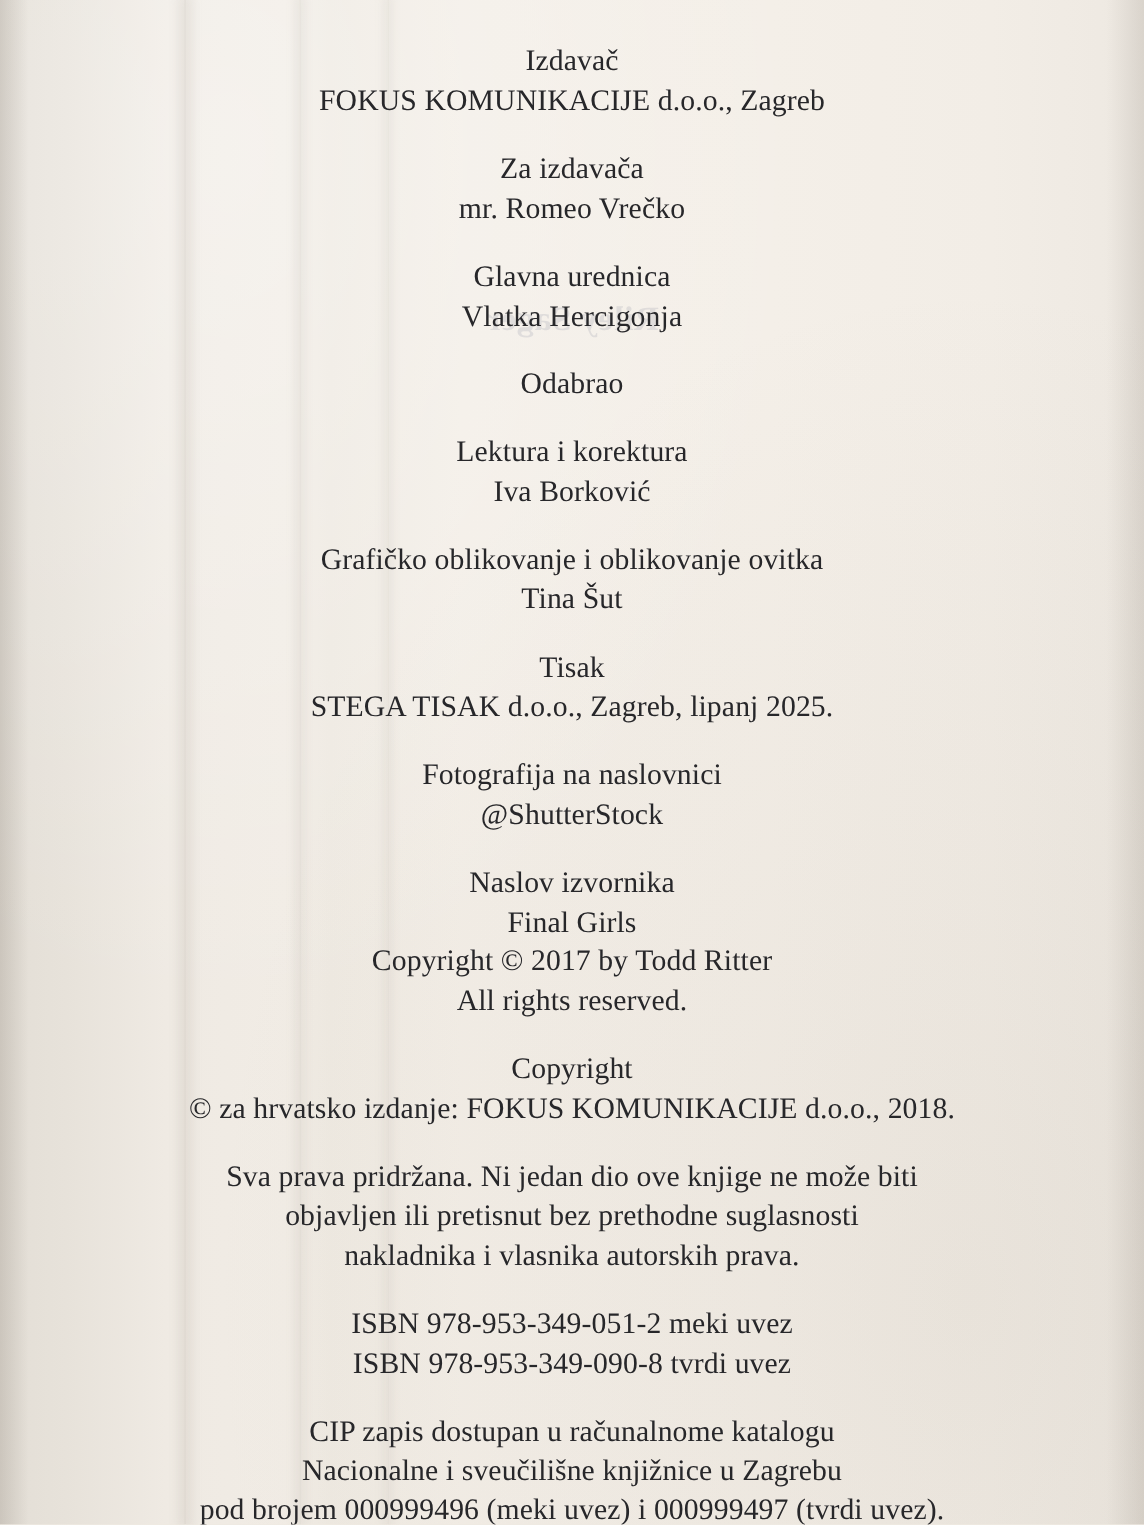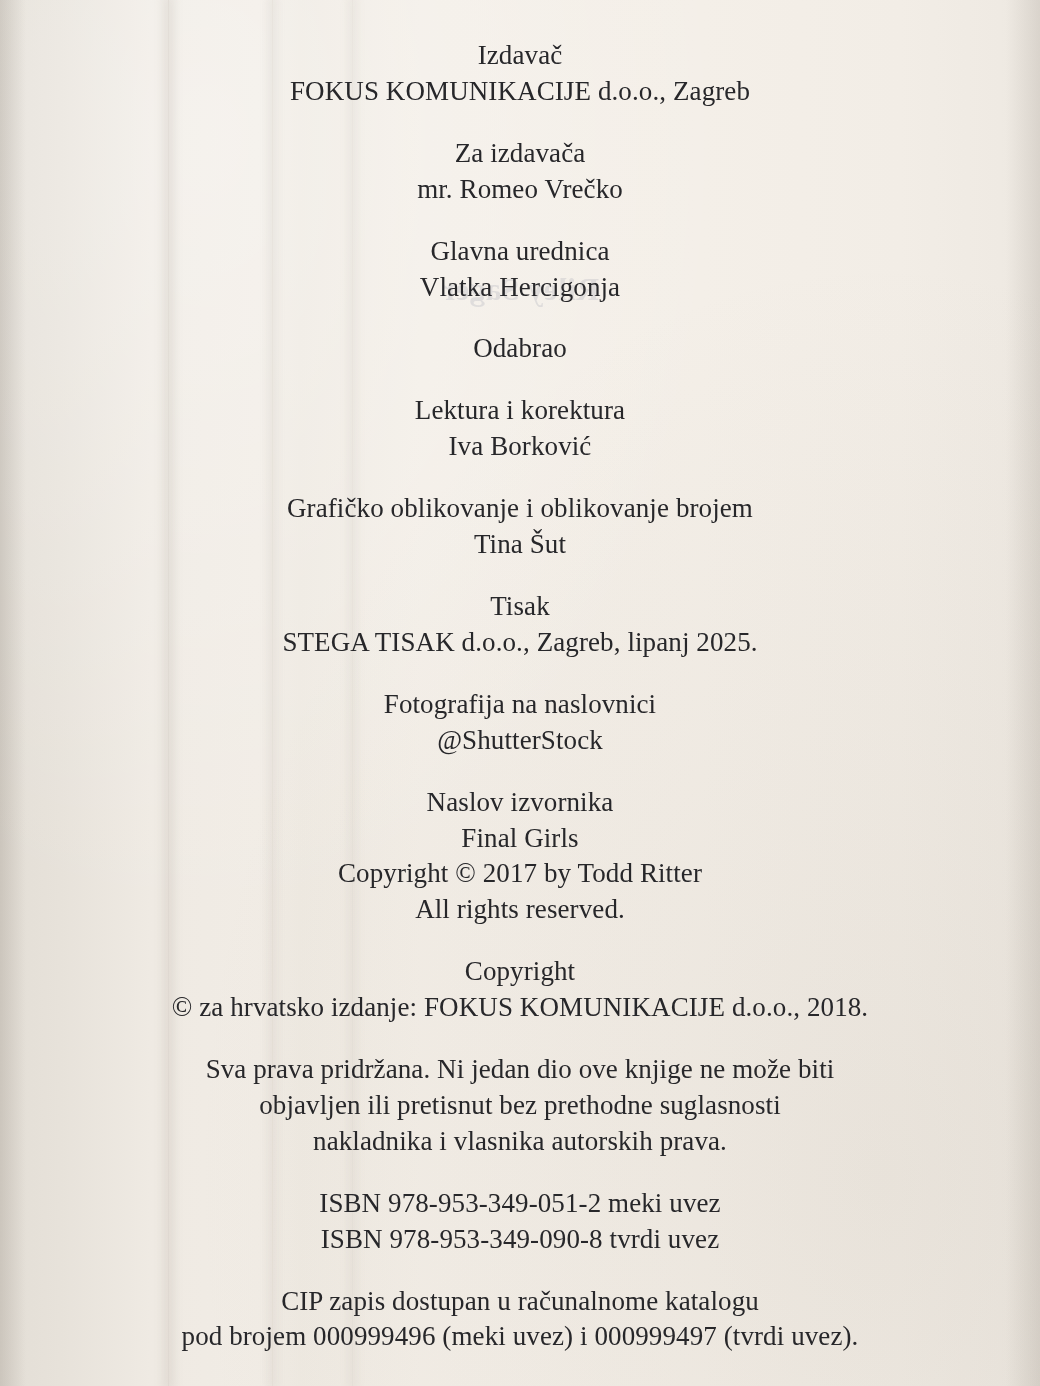--- a/index.html
+++ b/index.html
@@ -124,21 +124,21 @@
         <div class="line">Vlatka Hercigonja</div>
       </div>
       <div class="block">
         <div class="line">Odabrao</div>
       </div>
       <div class="block">
         <div class="line">Lektura i korektura</div>
         <div class="line">Iva Borković</div>
       </div>
       <div class="block">
-        <div class="line">Grafičko oblikovanje i oblikovanje brojem</div>
+        <div class="line">Grafičko oblikovanje i oblikovanje ovitka</div>
         <div class="line">Tina Šut</div>
       </div>
       <div class="block">
         <div class="line">Tisak</div>
         <div class="line">STEGA TISAK d.o.o., Zagreb, lipanj 2025.</div>
       </div>
       <div class="block">
         <div class="line">Fotografija na naslovnici</div>
         <div class="line">@ShutterStock</div>
       </div>
@@ -156,16 +156,17 @@
         <div class="line">Sva prava pridržana. Ni jedan dio ove knjige ne može biti</div>
         <div class="line">objavljen ili pretisnut bez prethodne suglasnosti</div>
         <div class="line">nakladnika i vlasnika autorskih prava.</div>
       </div>
       <div class="block">
         <div class="line">ISBN 978-953-349-051-2 meki uvez</div>
         <div class="line">ISBN 978-953-349-090-8 tvrdi uvez</div>
       </div>
       <div class="block">
         <div class="line">CIP zapis dostupan u računalnome katalogu</div>
+        <div class="line">Nacionalne i sveučilišne knjižnice u Zagrebu</div>
         <div class="line">pod brojem 000999496 (meki uvez) i 000999497 (tvrdi uvez).</div>
       </div>
     </div>
 </div>
 
 </body></html>

